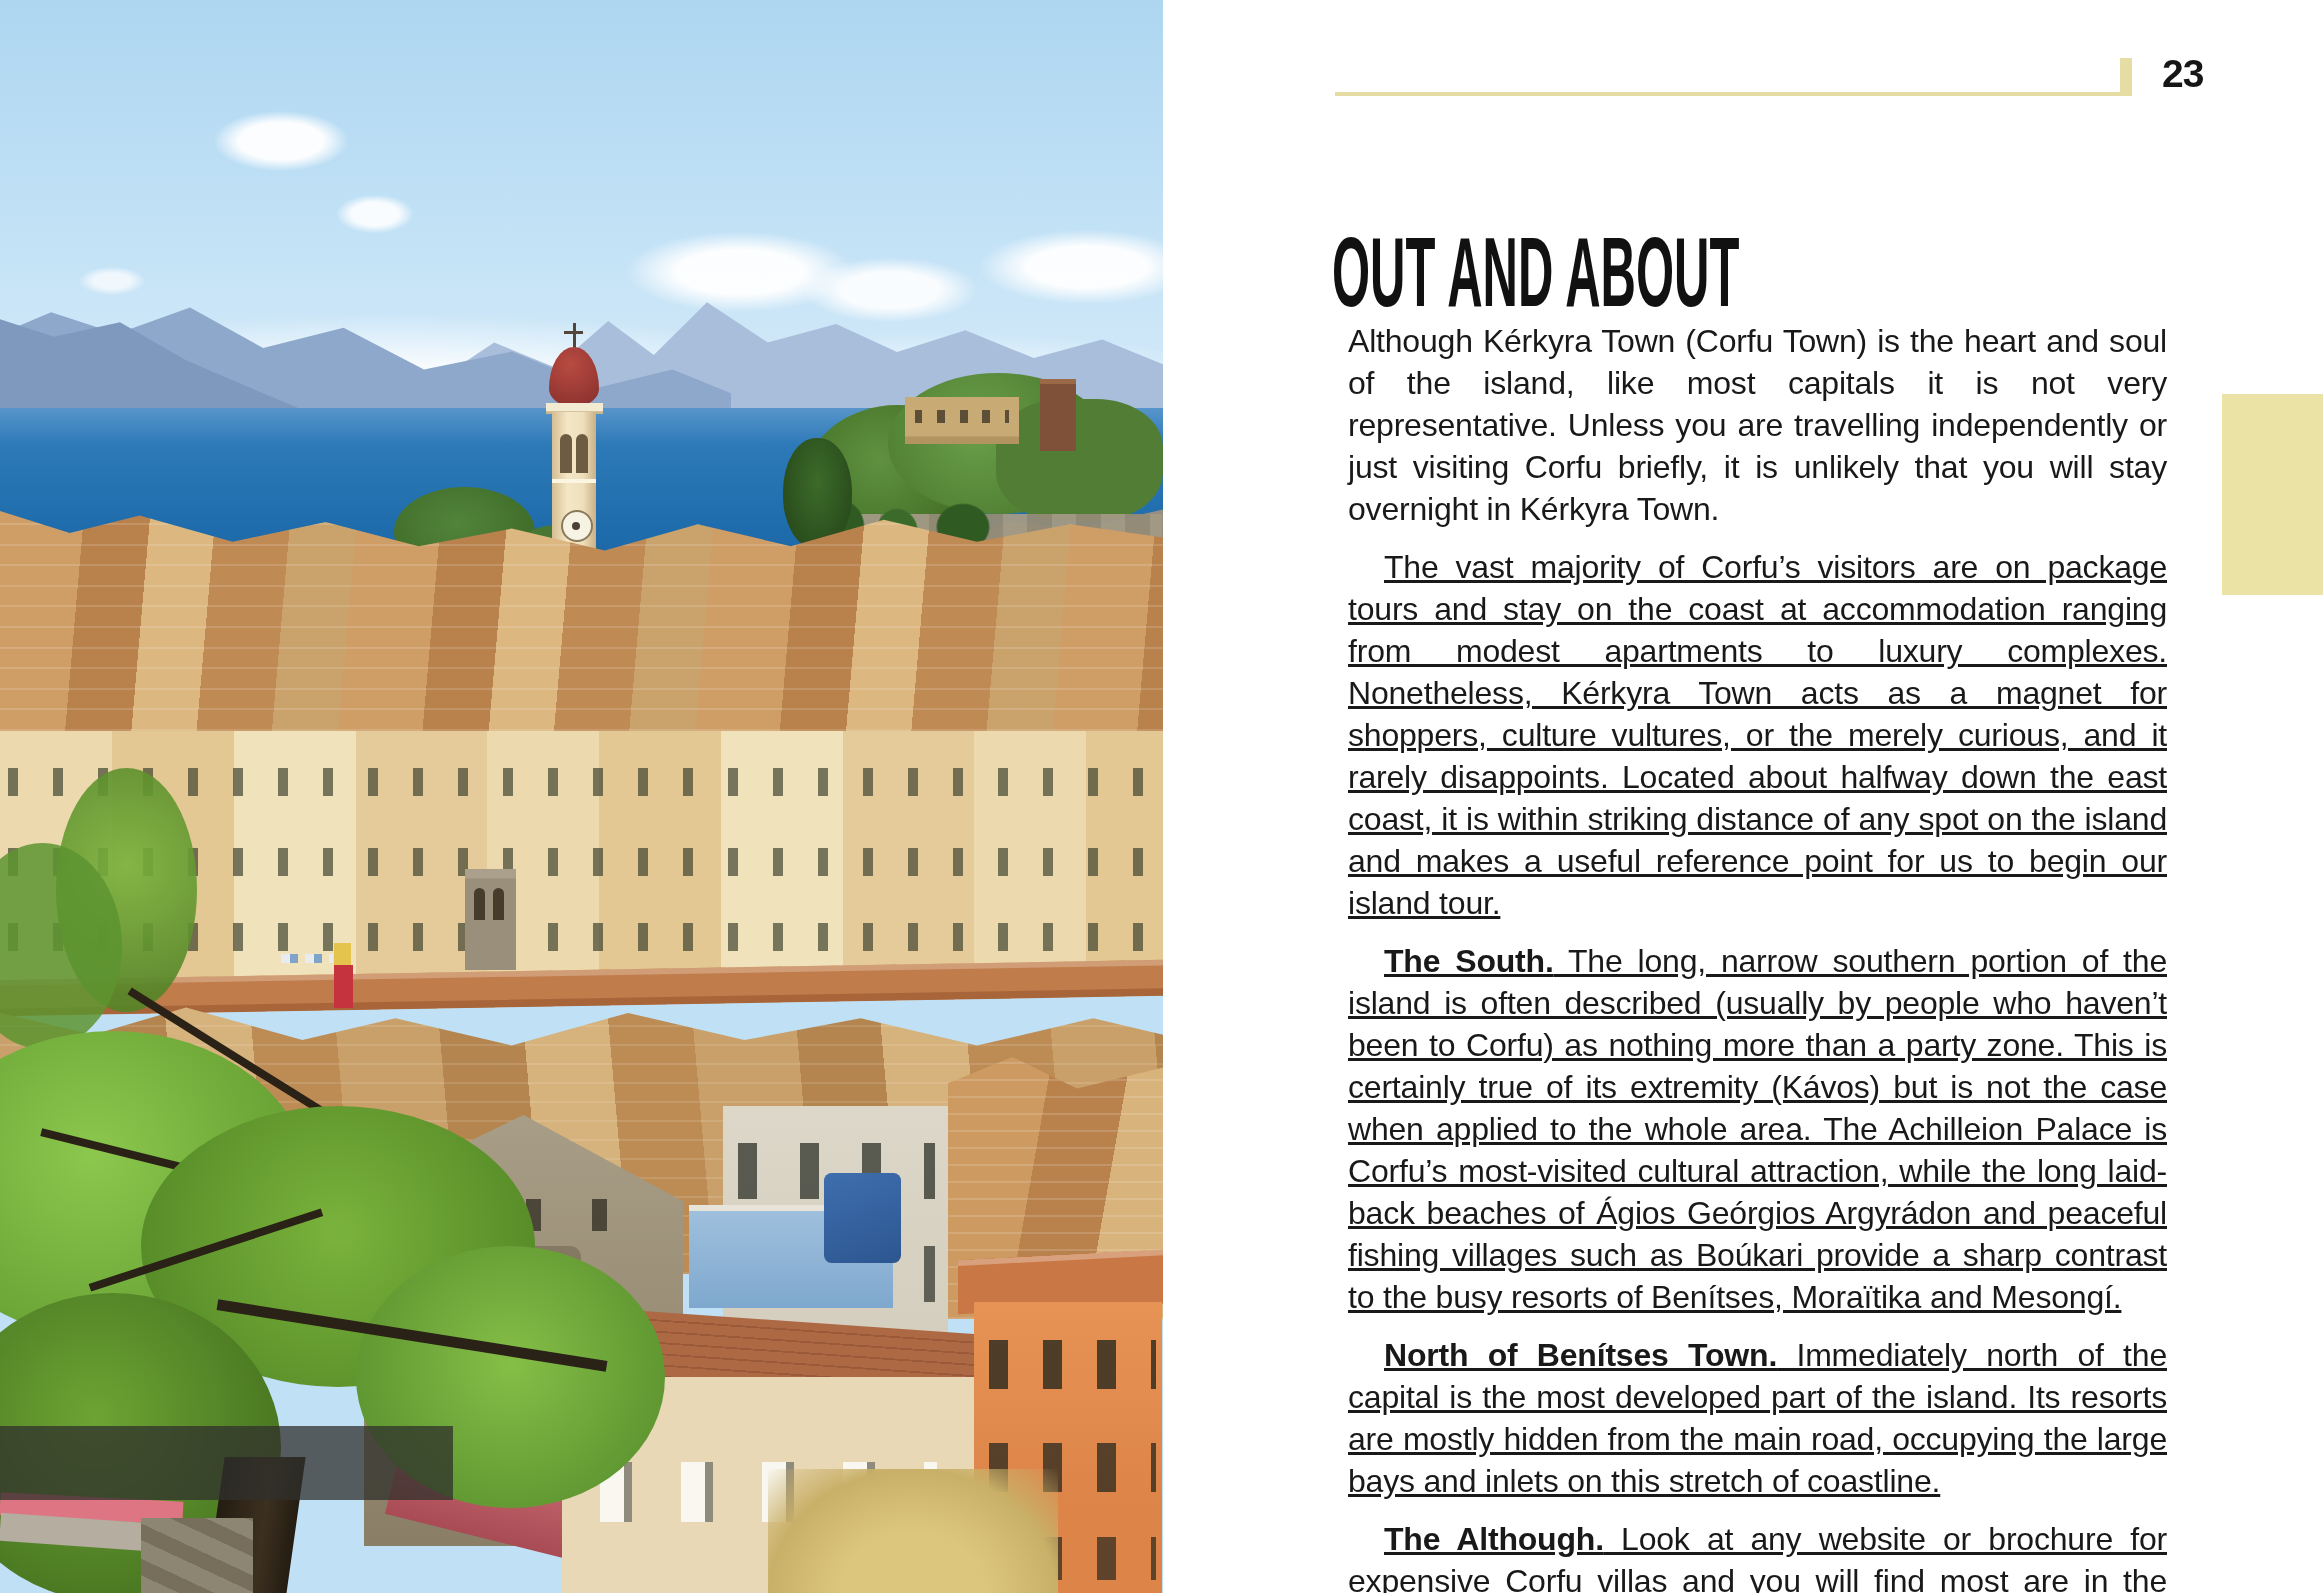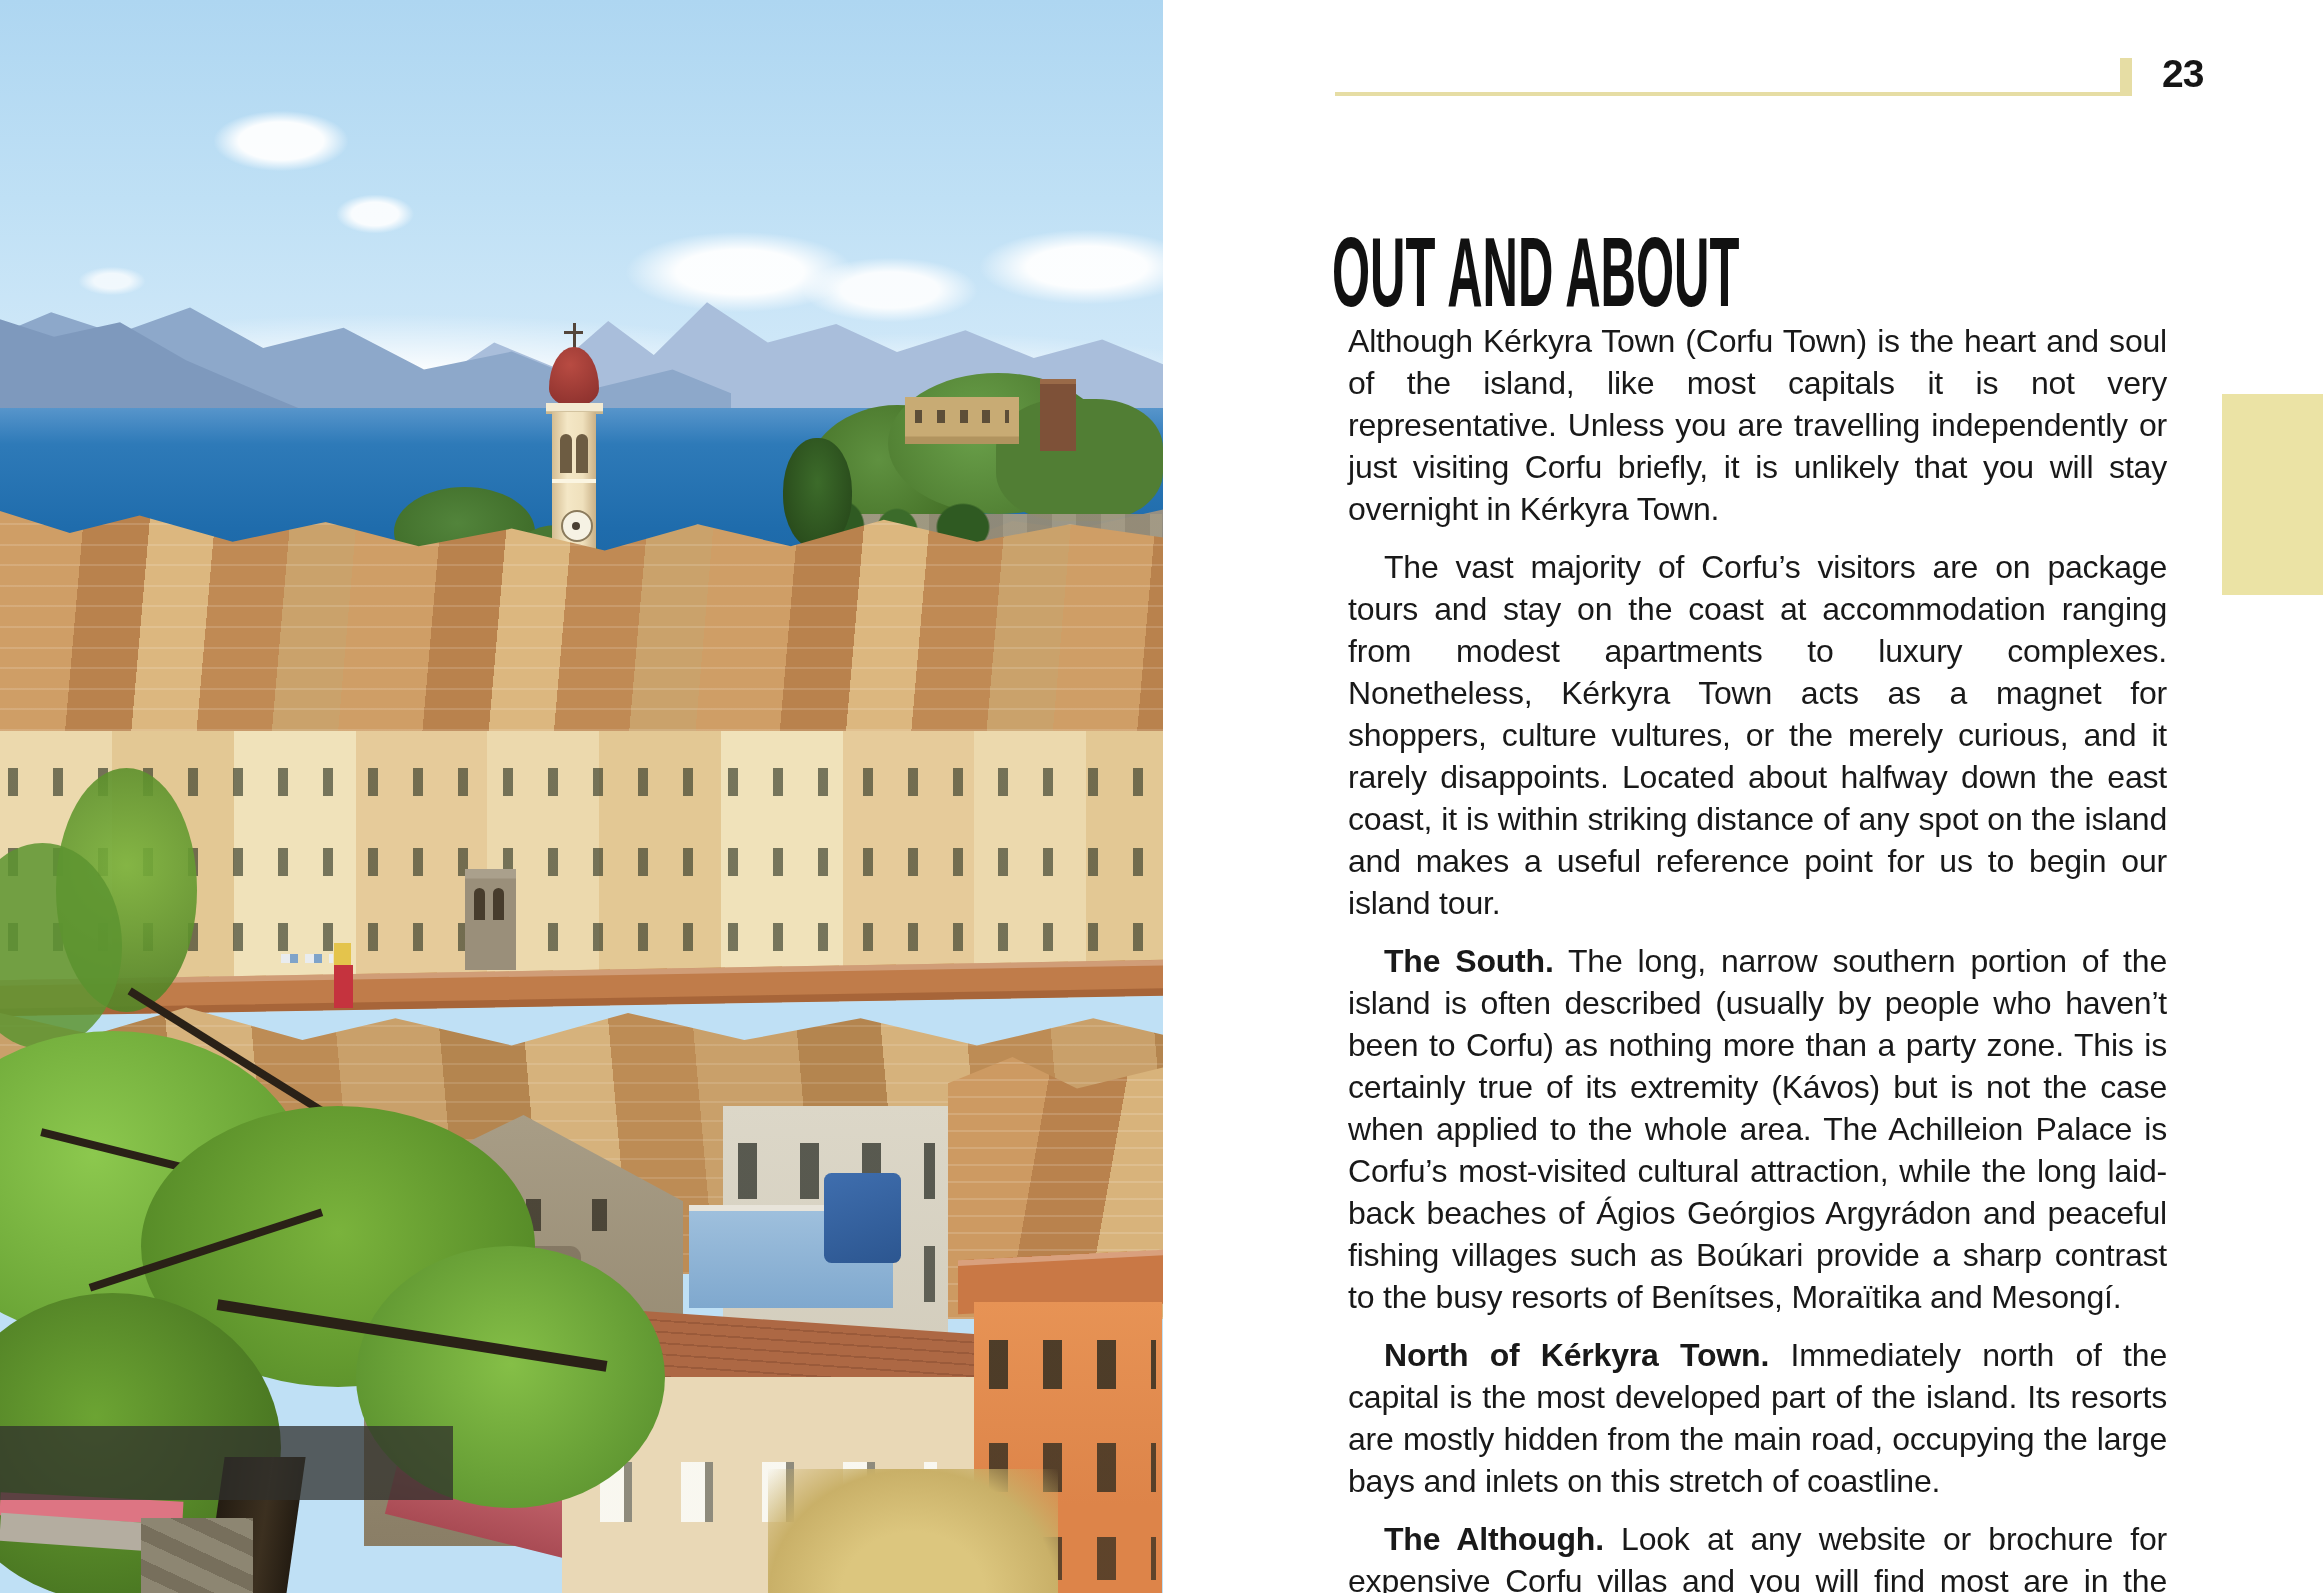--- a/index.html
+++ b/index.html
@@ -169,21 +169,21 @@
   .header-tick{left:2120px;top:58px;width:12px;height:37px;background:#e6dda4;}
   .page-num{left:2162px;top:52px;width:75px;font-size:39px;font-weight:700;color:#161616;letter-spacing:-0.9px;}
   .side-tab{left:2222px;top:394px;width:101px;height:201px;background:#ebe3a5;}
 
   .headline{left:1332px;top:169px;height:75px;line-height:75px;font-size:98px;font-weight:700;color:#111;
     white-space:nowrap;transform:scaleX(.50);transform-origin:left center;letter-spacing:0;}
 
   .article{left:1332px;top:304px;width:851px;color:#191919;font-size:32px;line-height:42px;
     text-align:justify;letter-spacing:-0.2px;}
   .article p{margin:16px;}
-  .article p.ind{text-indent:36px;}
+  .article p.ind{text-indent:36px;text-decoration:underline;}
   .article .lead{font-weight:700;}
 </style>
 </head>
 <body>
 
 <div class="page">
 
   <div class="abs photo">
     <div class="abs sky"></div>
     <div class="abs mtn-far"></div>
@@ -281,18 +281,18 @@
   <div class="abs header-tick"></div>
   <div class="abs page-num">23</div>
   <div class="abs side-tab"></div>
 
   <h1 class="abs headline">OUT AND ABOUT</h1>
 
   <div class="abs article">
     <p><span class="lead"></span><span>Although Kérkyra Town (Corfu Town) is the heart and soul of the island, like most capitals it is not very representative. Unless you are travelling independently or just visiting Corfu briefly, it is unlikely that you will stay overnight in Kérkyra Town.</span></p>
     <p class="ind"><span class="lead"></span><span>The vast majority of Corfu’s visitors are on package tours and stay on the coast at accommodation ranging from modest apartments to luxury complexes. Nonetheless, Kérkyra Town acts as a magnet for shoppers, culture vultures, or the merely curious, and it rarely disappoints. Located about halfway down the east coast, it is within striking distance of any spot on the island and makes a useful reference point for us to begin our island tour.</span></p>
     <p class="ind"><span class="lead">The South.</span><span> The long, narrow southern portion of the island is often described (usually by people who haven’t been to Corfu) as nothing more than a party zone. This is certainly true of its extremity (Kávos) but is not the case when applied to the whole area. The Achilleion Palace is Corfu’s most-visited cultural attraction, while the long laid-back beaches of Ágios Geórgios Argyrádon and peaceful fishing villages such as Boúkari provide a sharp contrast to the busy resorts of Benítses, Moraïtika and Mesongí.</span></p>
-    <p class="ind"><span class="lead">North of Kérkyra Town.</span><span> Immediately north of the capital is the most developed part of the island. Its resorts are mostly hidden from the main road, occupying the large bays and inlets on this stretch of coastline.</span></p>
+    <p class="ind"><span class="lead">North of Benítses Town.</span><span> Immediately north of the capital is the most developed part of the island. Its resorts are mostly hidden from the main road, occupying the large bays and inlets on this stretch of coastline.</span></p>
     <p class="ind"><span class="lead">The Although.</span><span> Look at any website or brochure for expensive Corfu villas and you will find most are in the small area between Barbáti and Kassiópi. The Durrells made Kalámi the most famous resort on this stretch, but there are many similar ones nestling in the exquisite tiny coves that constitute ‘Kensington-on-Sea’. A</span></p>
   </div>
 
 </div>
 
 
 </body></html>

